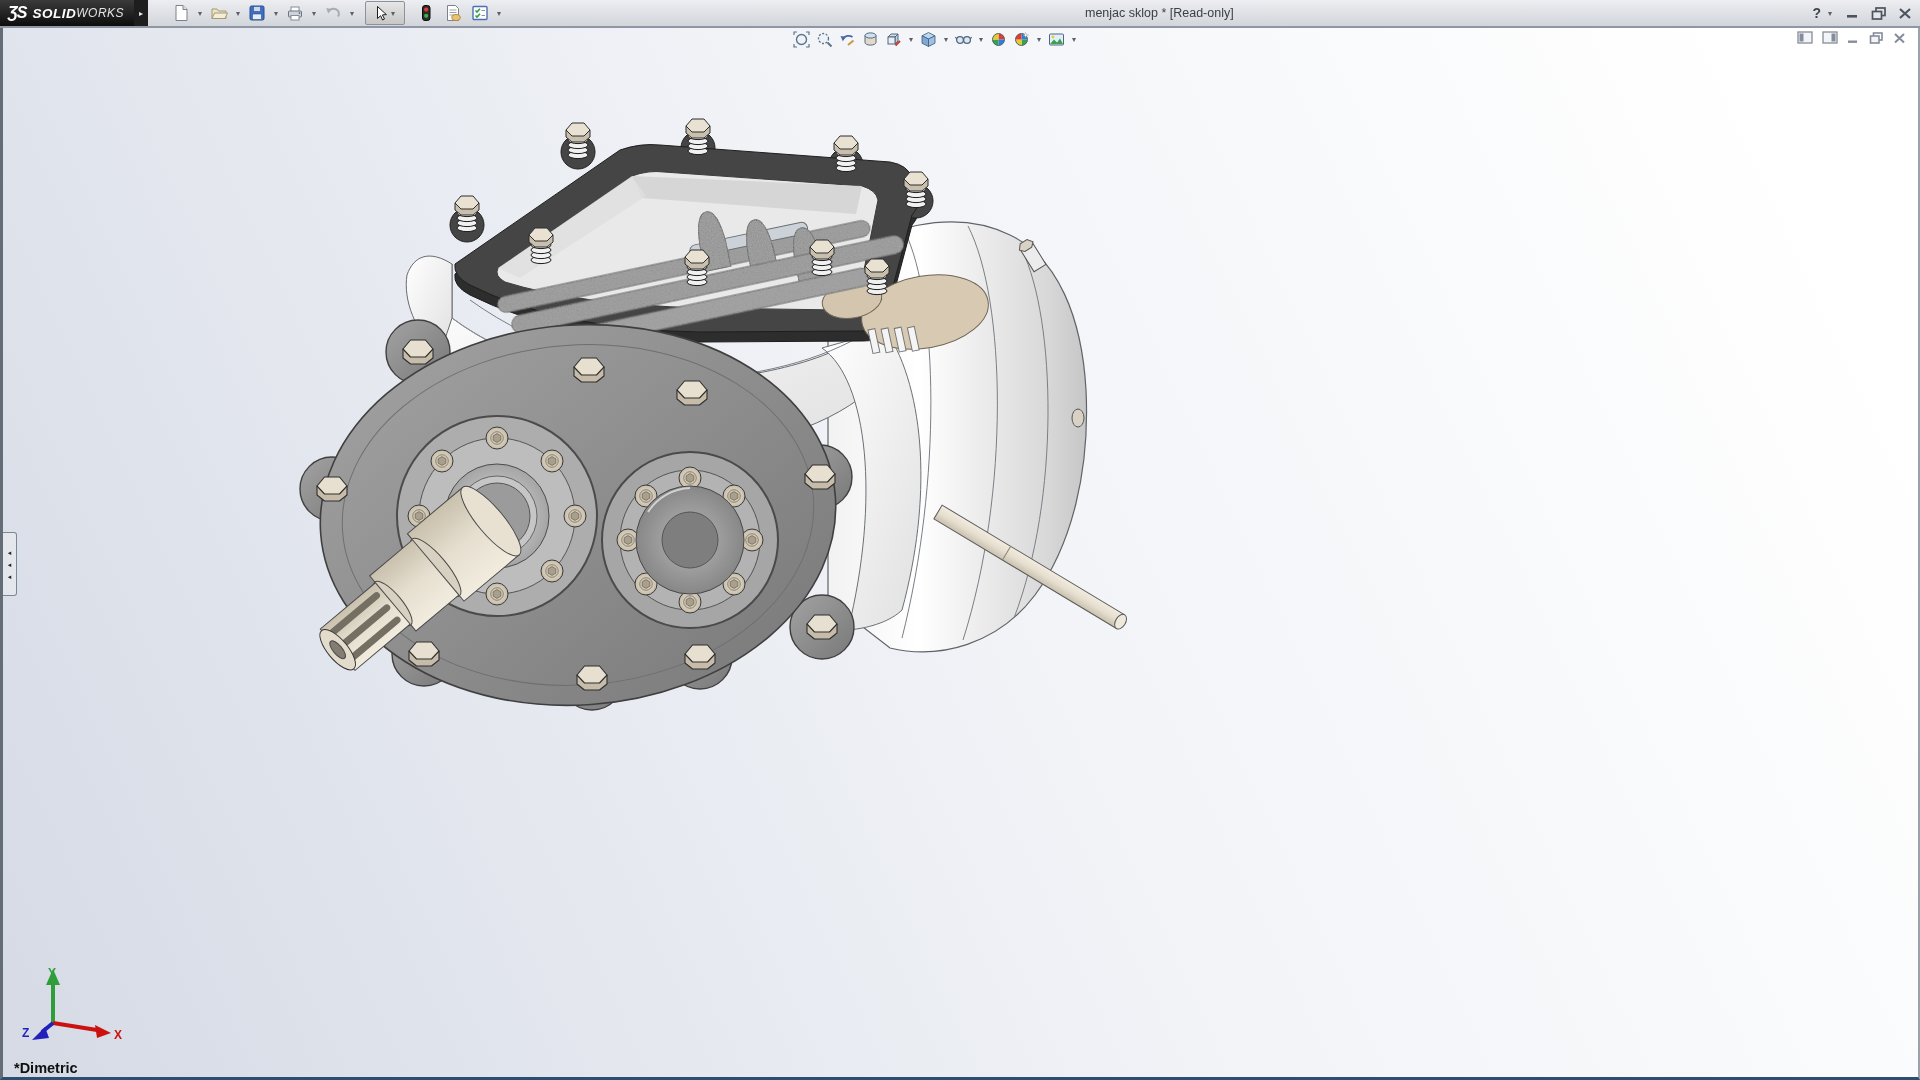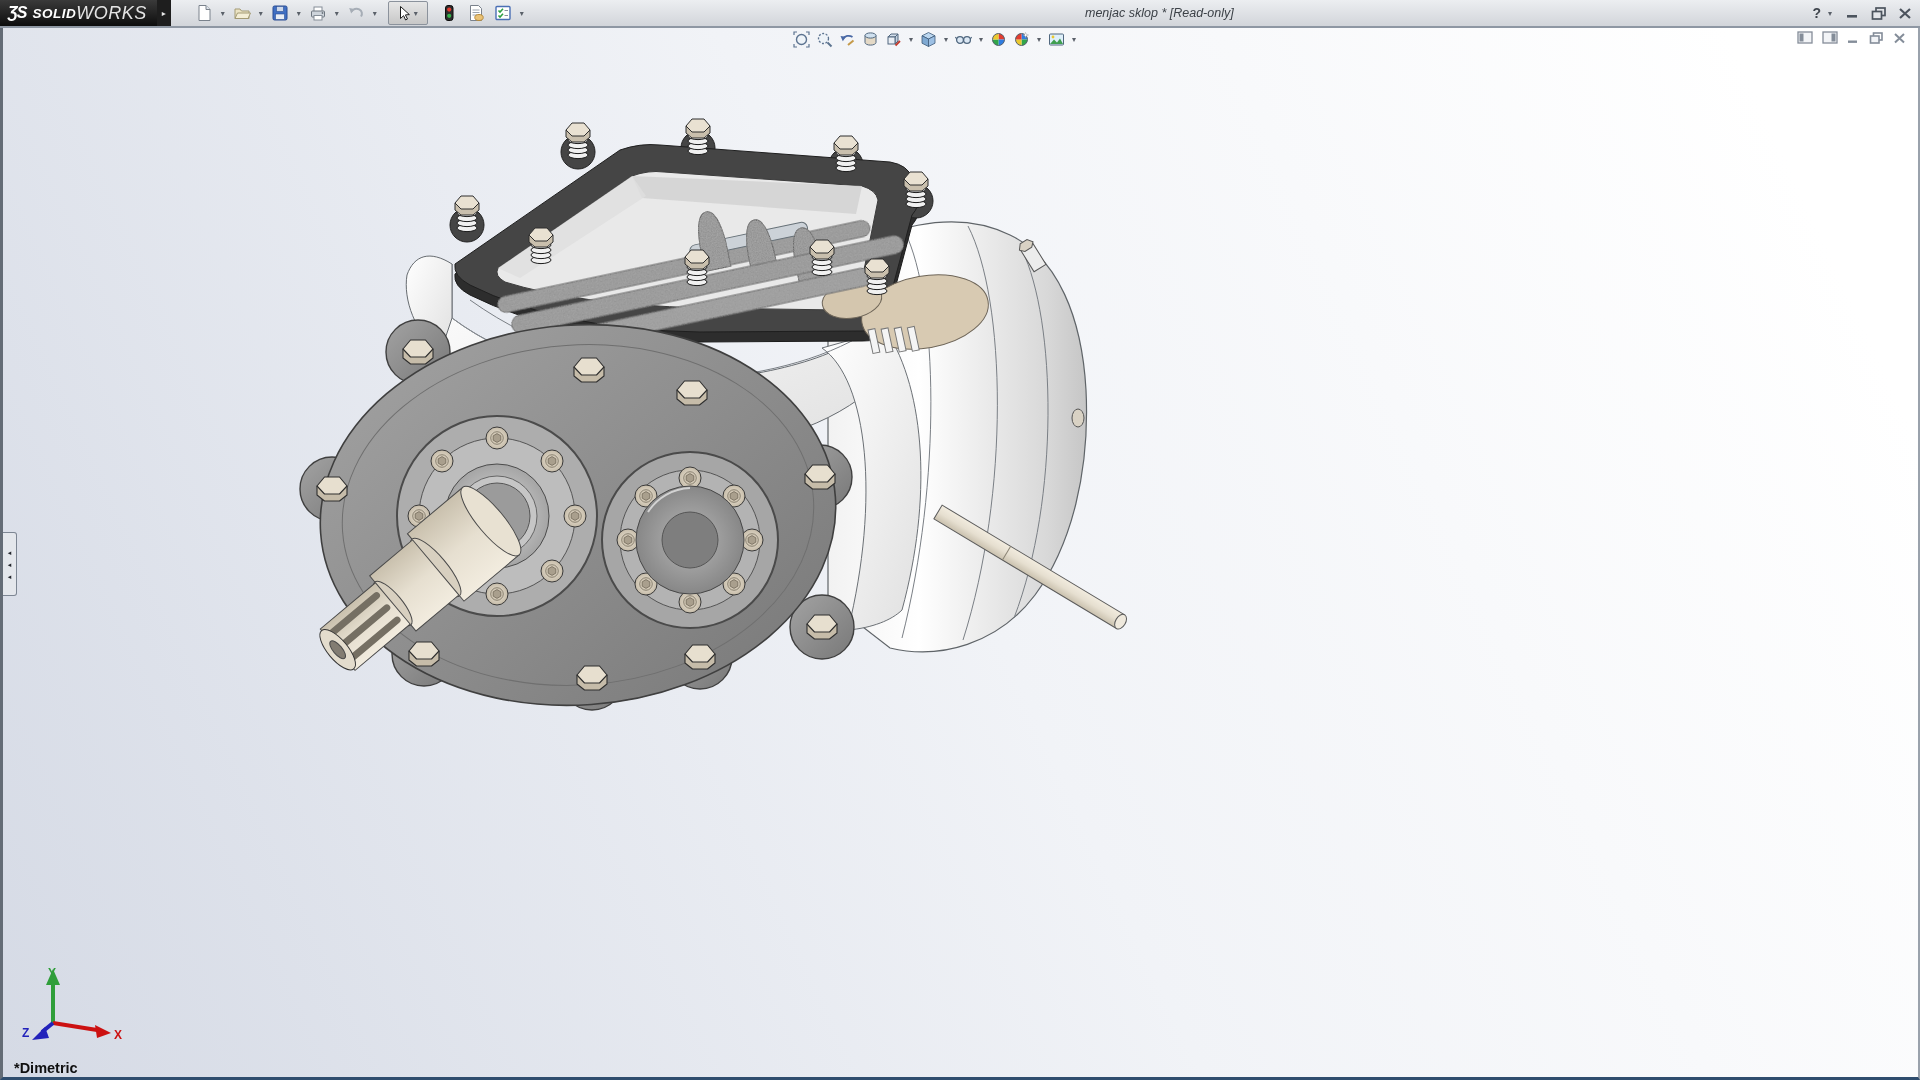--- a/index.html
+++ b/index.html
@@ -7,30 +7,30 @@
   .window{position:relative;width:1920px;height:1080px;background:#a3a3a3;}
 
   
   .titlebar{position:absolute;top:0;left:0;right:0;height:26px;
     background:linear-gradient(#eceef1,#d2d5da);border-bottom:2px solid #8e97a3;
     display:flex;align-items:center;}
   .logo{height:26px;display:flex;align-items:center;padding:0 10px 0 8px;
     background:linear-gradient(#3a3a3a,#0d0d0d);color:#fff;font-style:italic;white-space:nowrap;}
   .logo-3s{font-weight:bold;font-size:16px;margin-right:6px;letter-spacing:-1px;}
   .logo-solid{font-weight:bold;font-size:13.5px;letter-spacing:.5px;}
-  .logo-works{font-weight:normal;font-size:18px;color:#e4e4e4;letter-spacing:.5px;}
+  .logo-works{font-weight:normal;font-size:12px;color:#e4e4e4;letter-spacing:.5px;}
   .logo-tab{width:14px;height:26px;background:#1e1e1e;color:#e8e8e8;font-size:8px;
     display:flex;align-items:center;justify-content:center;cursor:pointer;}
   .std-toolbar{display:flex;align-items:center;margin-left:20px;gap:1px;}
   .tb-btn{width:24px;height:22px;display:flex;align-items:center;justify-content:center;border:1px solid transparent;border-radius:2px;}
   .tb-btn.pressed{border:1px solid #8b929c;background:linear-gradient(#e6e6e6,#c7c7c7);width:38px;}
   .caret{font-size:8px;color:#5a6069;width:10px;text-align:center;cursor:pointer;}
   .tb-sep{width:6px;}
   .title{position:absolute;left:1085px;top:0;height:41px;line-height:26px;
-    font-size:12.5px;color:#3c4147;font-style:italic;}
+    font-size:12.5px;color:#3c4147;}
   .win-controls{position:absolute;right:8px;top:0;height:26px;display:flex;align-items:center;gap:11px;}
   .help-glyph{font-size:14px;font-weight:bold;color:#3f454d;cursor:pointer;}
   .wc-icon{cursor:pointer;display:block;}
 
   
   .viewport{position:absolute;top:28px;left:0;right:0;bottom:0;
     border-left:3px solid #646c76;border-right:2px solid #9aa2ac;border-bottom:3px solid #2f4d6e;
     background:linear-gradient(245deg,#ffffff 8%,#f1f3f7 50%,#d5dae5 100%);overflow:hidden;}
   .model-svg{position:absolute;top:0;left:0;}
 

